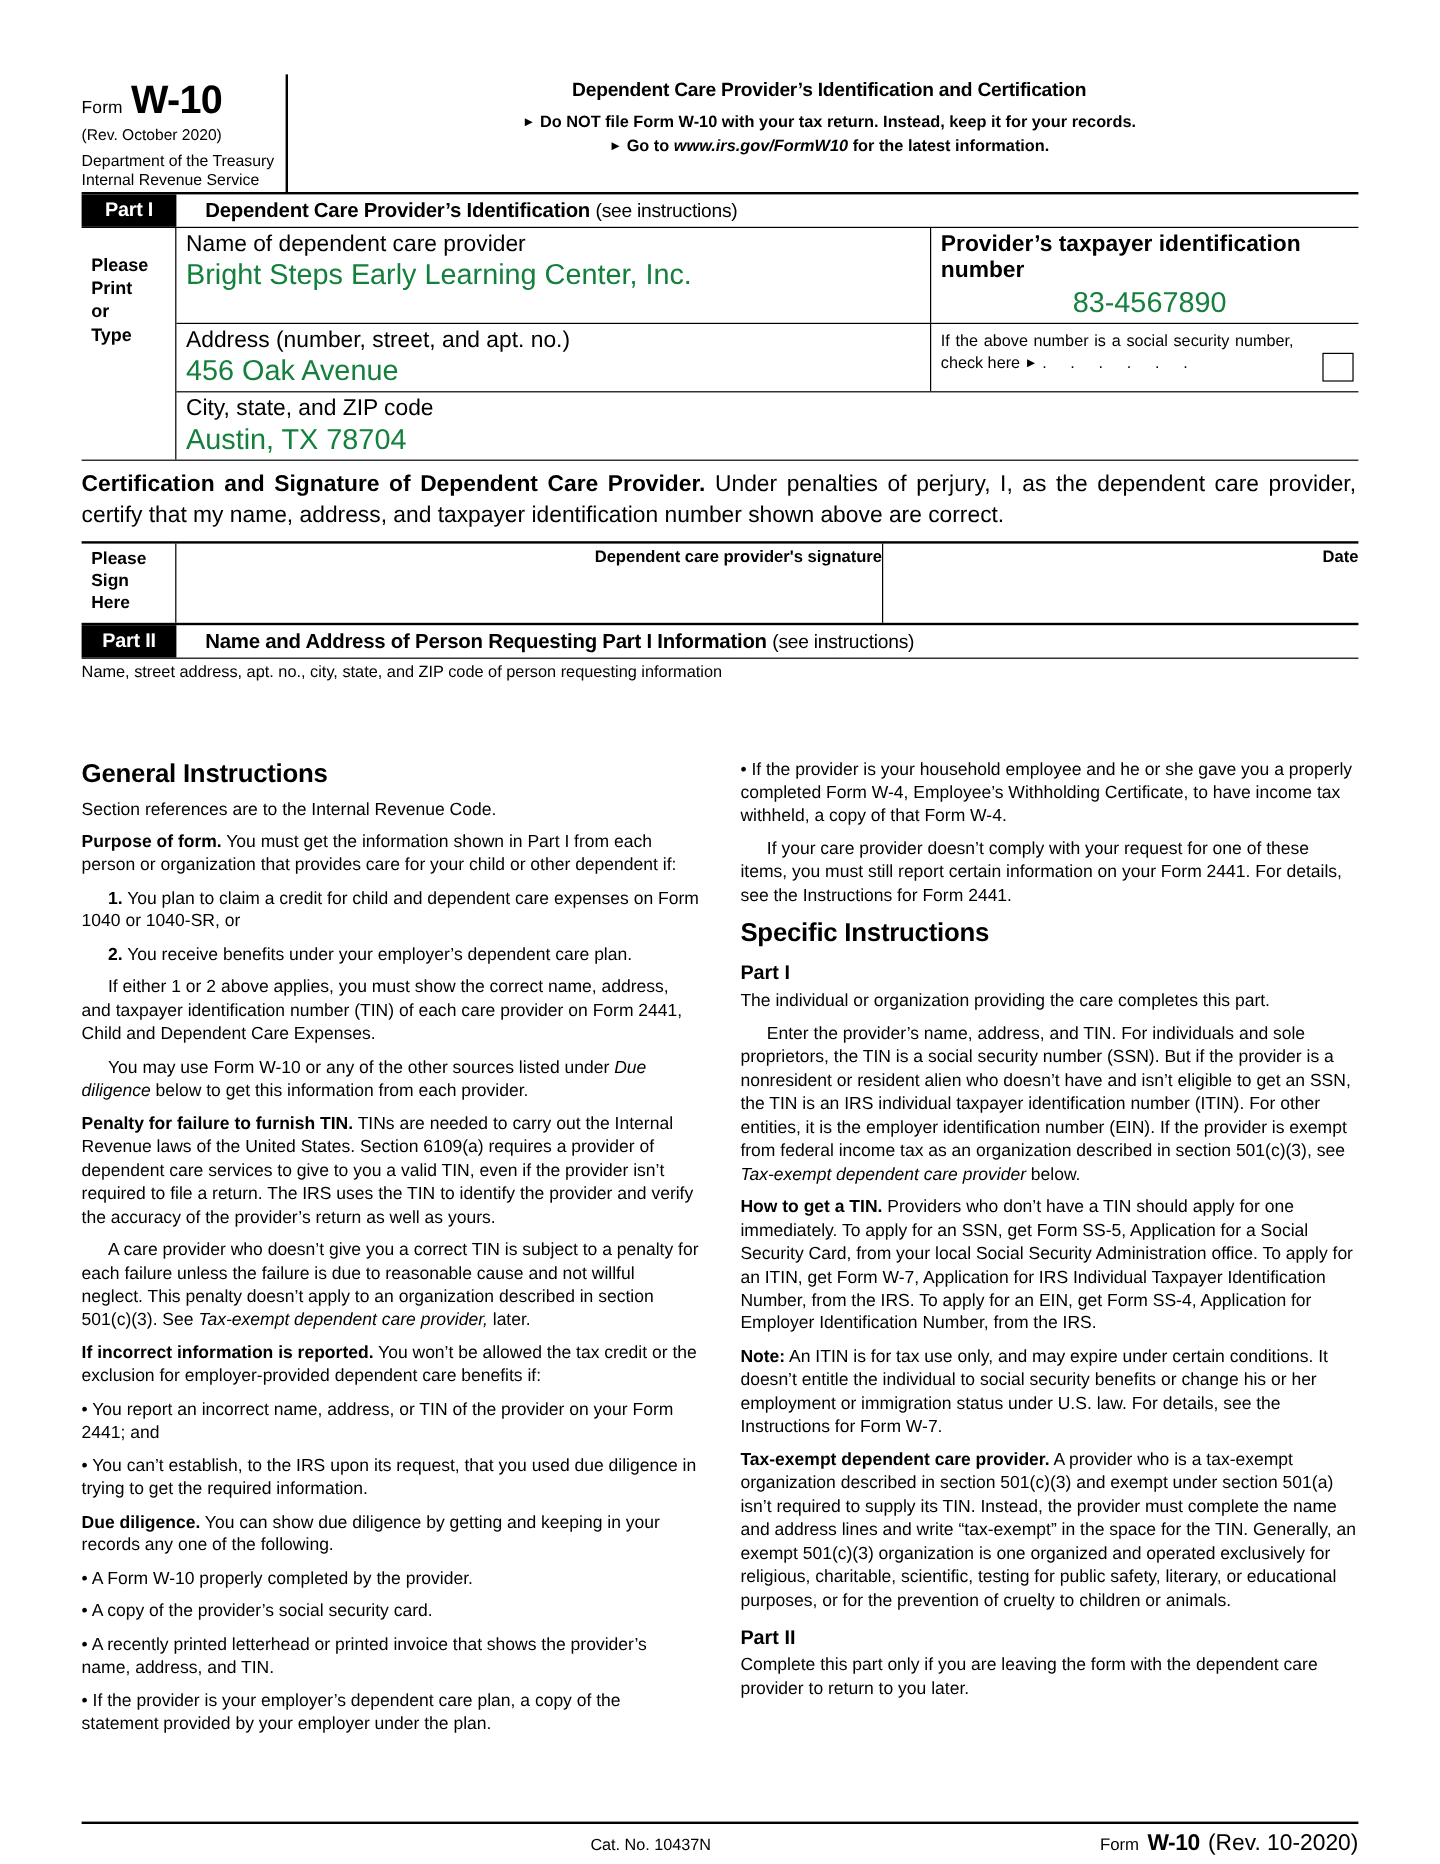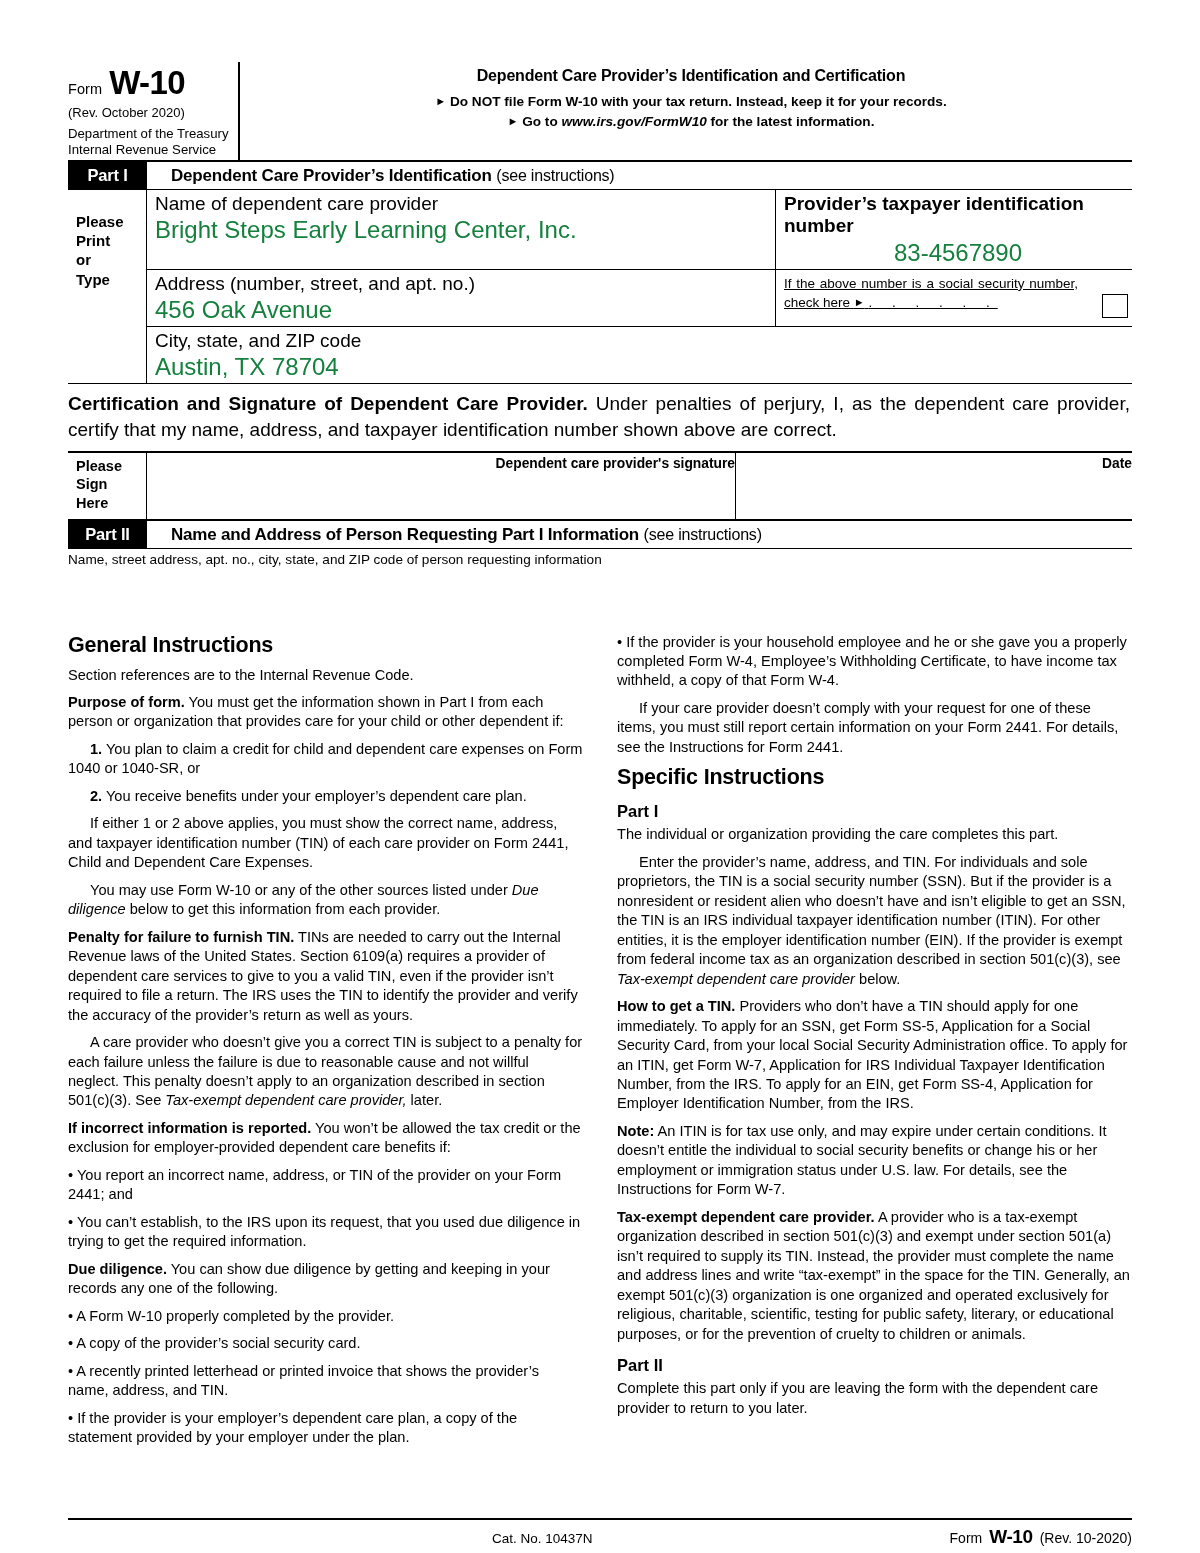--- a/index.html
+++ b/index.html
@@ -164,21 +164,20 @@
     padding: 4px 6px 2px 8px;
     box-sizing: border-box;
     position: relative;
   }
   .ssn-text {
     font-size: 13.5px;
     line-height: 1.45;
     text-align: justify;
     text-align-last: left;
     padding-right: 48px;
-    text-decoration: underline;
   }
   .dots { letter-spacing: 8px; }
   .checkbox {
     position: absolute;
     right: 4px;
     bottom: 8px;
     width: 24px;
     height: 22px;
     border: 1.3px solid #000;
     background: #fff;
@@ -273,21 +272,21 @@
     margin: 0 auto 0 calc(50% - 108px);
   }
   .foot-right {
     margin-left: auto;
     display: flex;
     align-items: baseline;
     gap: 7px;
   }
   .foot-form { font-size: 14px; }
   .foot-w10 { font-size: 19px; font-weight: bold; letter-spacing: -0.4px; }
-  .foot-rev { font-size: 14px; }
+  .foot-rev { font-size: 19px; }
 </style>
 </head>
 <body>
 
 <div id="page">
 
   <div class="sheet">
 
     <div class="form-head">
       <div class="head-left">

